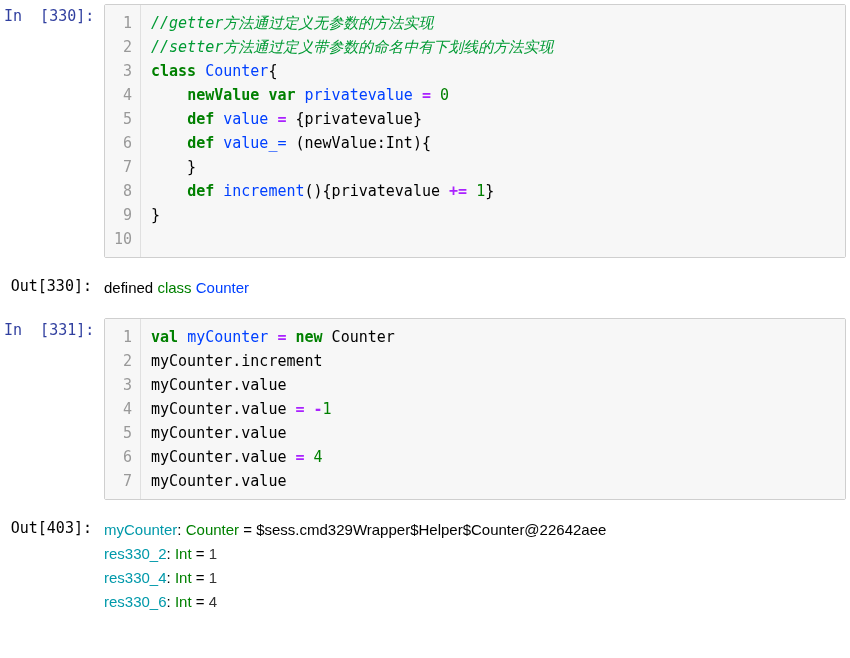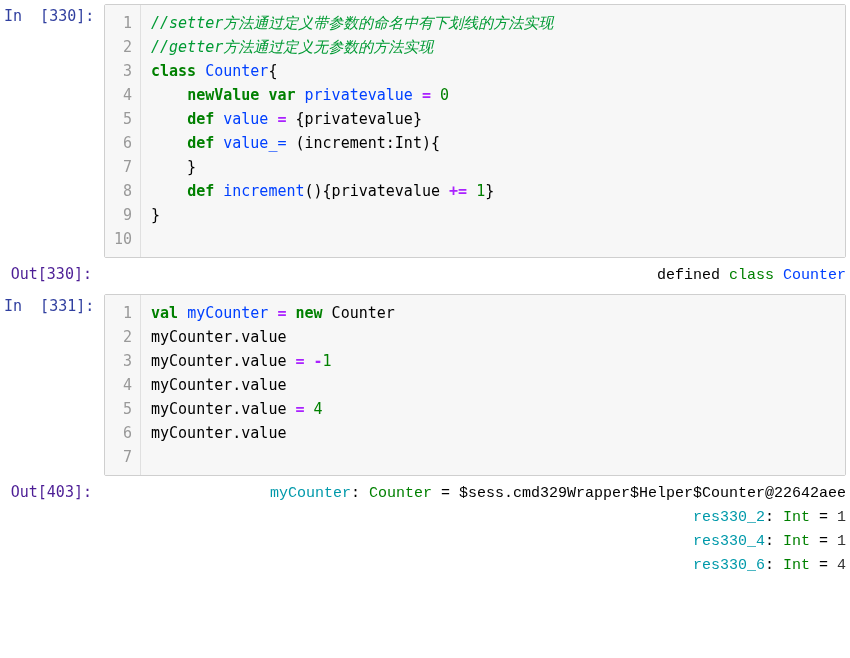--- a/index.html
+++ b/index.html
@@ -5,35 +5,35 @@
     * { margin: 0; padding: 0; box-sizing: border-box; }
     body {
       background: #ffffff;
       font-family: "Microsoft YaHei", "SimSun", Consolas, monospace;
       font-size: 15px;
       line-height: 1.6;
       padding: 4px;
     }
     .cell {
       display: flex;
-      margin-bottom: 4px;
+      margin-bottom: 16px;
     }
     .prompt {
       width: 100px;
       text-align: right;
       padding-right: 12px;
       font-family: monospace;
       white-space: pre;
       flex-shrink: 0;
     }
     .prompt-in {
       color: #303F9F;
     }
     .prompt-out {
-      color: #4c1d95;
+      color: #000000;
     }
     .cell-content {
       flex: 1;
     }
     .code-area {
       display: flex;
       border: 1px solid #cfcfcf;
       background: #f7f7f7;
       border-radius: 2px;
     }
@@ -52,23 +52,22 @@
       padding: 6px 10px;
       background: #f7f7f7;
       font-family: Consolas, "Microsoft YaHei", monospace;
       flex: 1;
     }
     .code-lines .line {
       line-height: 1.6;
       white-space: pre;
     }
     .output-area {
-      font-family: Liberation Mono, monospace;
+      font-family: Liberation Sans, sans-serif;
       padding: 2px 0;
-      text-align: right;
     }
     .output-area .line {
       line-height: 1.6;
       white-space: pre;
     }
     .cm-comment { color: #009a33; font-style: italic; }
     .cm-keyword { color: #008000; font-weight: bold; }
     .cm-def { color: #0040ff; }
     .cm-number { color: #008000; }
     .cm-operator { color: #aa22ff; font-weight: bold;}
@@ -90,26 +89,26 @@
             <div>3</div>
             <div>4</div>
             <div>5</div>
             <div>6</div>
             <div>7</div>
             <div>8</div>
             <div>9</div>
             <div>10</div>
           </div>
           <div class="code-lines">
+            <div class="line"><span class="cm-comment">//getter方法通过定义无参数的方法实现</span></div>
             <div class="line"><span class="cm-comment">//setter方法通过定义带参数的命名中有下划线的方法实现</span></div>
-            <div class="line"><span class="cm-comment">//getter方法通过定义无参数的方法实现</span></div>
             <div class="line"><span class="cm-keyword">class</span><span> </span><span class="cm-def">Counter</span><span>{</span></div>
             <div class="line"><span>    </span><span class="cm-keyword">newValue</span><span> </span><span class="cm-keyword">var</span><span> </span><span class="cm-def">privatevalue</span><span> </span><span class="cm-operator">=</span><span> </span><span class="cm-number">0</span></div>
             <div class="line"><span>    </span><span class="cm-keyword">def</span><span> </span><span class="cm-def">value</span><span> </span><span class="cm-operator">=</span><span> {privatevalue}</span></div>
-            <div class="line"><span>    </span><span class="cm-keyword">def</span><span> </span><span class="cm-def">value_=</span><span> (increment:Int){</span></div>
+            <div class="line"><span>    </span><span class="cm-keyword">def</span><span> </span><span class="cm-def">value_=</span><span> (newValue:Int){</span></div>
             <div class="line"><span>    }</span></div>
             <div class="line"><span>    </span><span class="cm-keyword">def</span><span> </span><span class="cm-def">increment</span><span>(){privatevalue </span><span class="cm-operator">+=</span><span> </span><span class="cm-number">1</span><span>}</span></div>
             <div class="line"><span>}</span></div>
           </div>
         </div>
       </div>
     </div>
     <div class="cell">
       <div class="prompt prompt-out">Out[330]:</div>
       <div class="cell-content output-area">
@@ -124,20 +123,21 @@
             <div>1</div>
             <div>2</div>
             <div>3</div>
             <div>4</div>
             <div>5</div>
             <div>6</div>
             <div>7</div>
           </div>
           <div class="code-lines">
             <div class="line"><span class="cm-keyword">val</span><span> </span><span class="cm-def">myCounter</span><span> </span><span class="cm-operator">=</span><span> </span><span class="cm-keyword">new</span><span> Counter</span></div>
+            <div class="line"><span>myCounter.increment</span></div>
             <div class="line"><span>myCounter.value</span></div>
             <div class="line"><span>myCounter.value </span><span class="cm-operator">=</span><span> </span><span class="cm-operator">-</span><span class="cm-number">1</span></div>
             <div class="line"><span>myCounter.value</span></div>
             <div class="line"><span>myCounter.value </span><span class="cm-operator">=</span><span> </span><span class="cm-number">4</span></div>
             <div class="line"><span>myCounter.value</span></div>
           </div>
         </div>
       </div>
     </div>
     <div class="cell">

